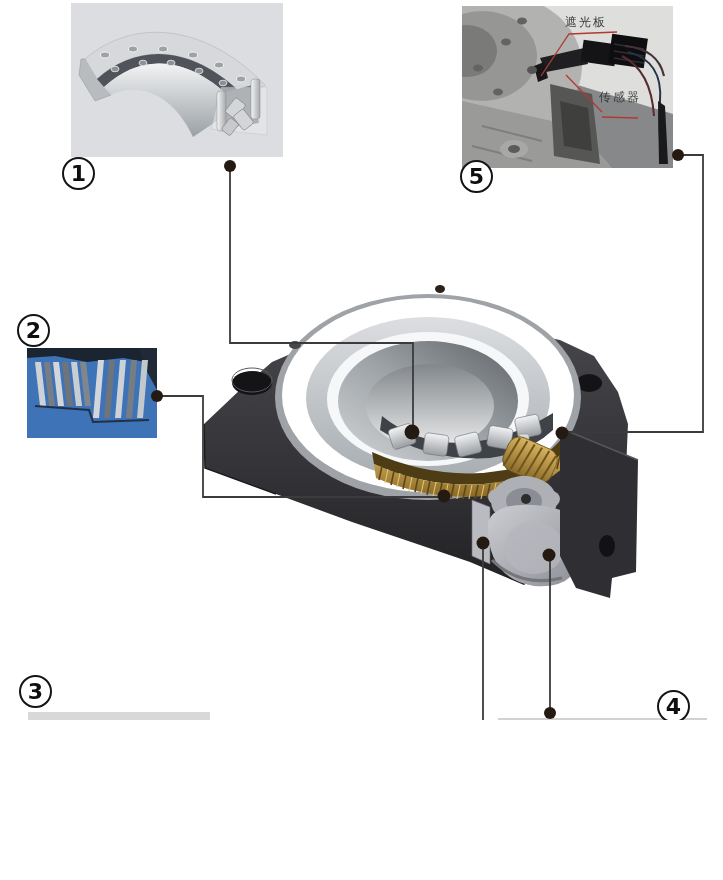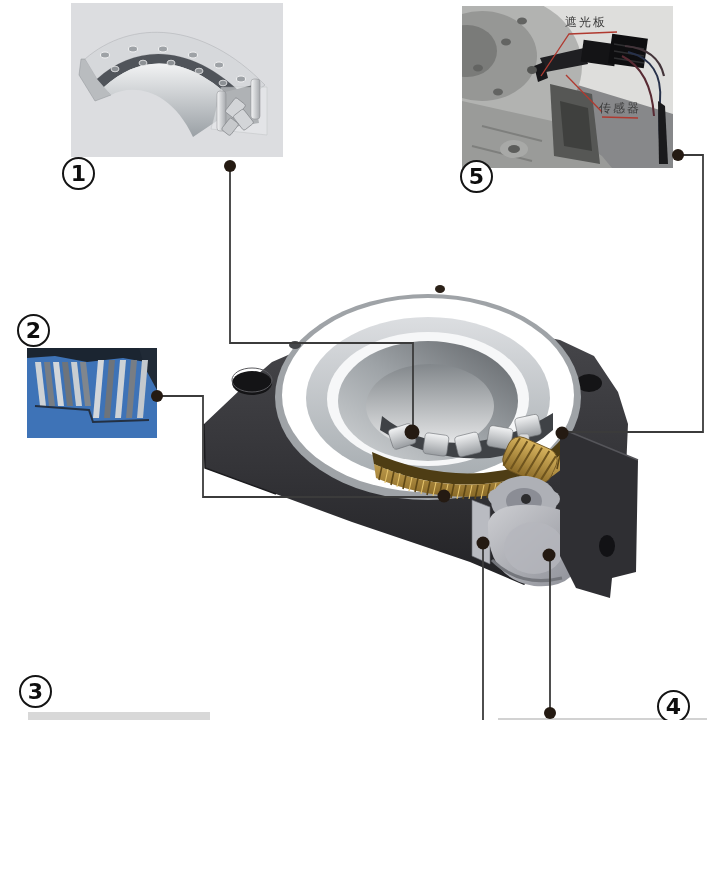--- a/index.html
+++ b/index.html
@@ -190,21 +190,21 @@
       <path d="M152,38 l30,5 M152,45 l30,5 M152,52 l30,5" stroke="#2e2e30" stroke-width="1.5"></path>
       <path d="M163,40 C185,42 198,52 202,70" stroke="#43343a" stroke-width="2.2" fill="none"></path>
       <path d="M166,46 C190,52 200,70 198,95 C196,120 198,140 200,158" stroke="#27314a" stroke-width="2" fill="none"></path>
       <path d="M160,50 C180,60 190,80 192,110" stroke="#582a33" stroke-width="2" fill="none"></path>
       <polygon points="196,95 203,100 206,158 197,158" fill="#1a1a1c"></polygon>
       <polyline points="155,26 107,28 79,70" fill="none" stroke="#b03a30" stroke-width="1.3"></polyline>
       <polyline points="140,106 104,69" fill="none" stroke="#b03a30" stroke-width="1.3"></polyline>
       <polyline points="176,112 140,111" fill="none" stroke="#b03a30" stroke-width="1.3"></polyline>
     </svg>
     <div class="cn-label" style="left:103px;top:8px;">遮光板</div>
-    <div class="cn-label" style="left:137px;top:94px;">传感器</div>
+    <div class="cn-label" style="left:137px;top:83px;">传感器</div>
   </div>
 
   <div class="thumb" style="left:27px;top:348px;">
     <svg width="130" height="90" viewBox="0 0 130 90">
       <rect width="130" height="90" fill="#3e73b7"></rect>
       <polygon points="0,60 42,74 0,90" fill="#5c8dc9"></polygon>
       <polygon points="0,0 130,0 130,16 96,10 60,14 28,8 0,10" fill="#1b2531"></polygon>
       <polygon points="112,0 130,0 130,42 118,20" fill="#202a36"></polygon>
       <g>
         <polygon points="8,14 14,14 19,58 13,58" fill="#cdd2d6"></polygon>

